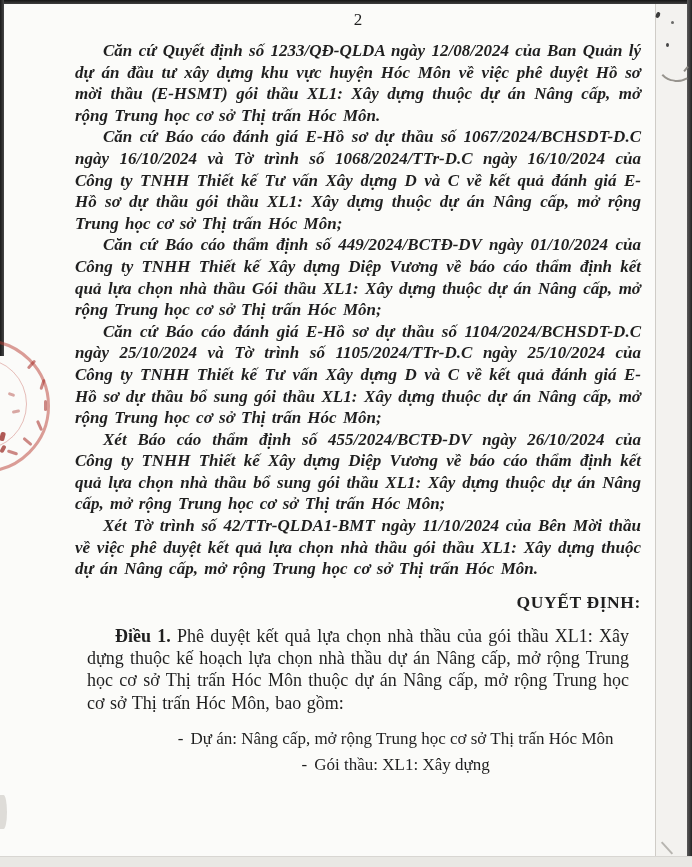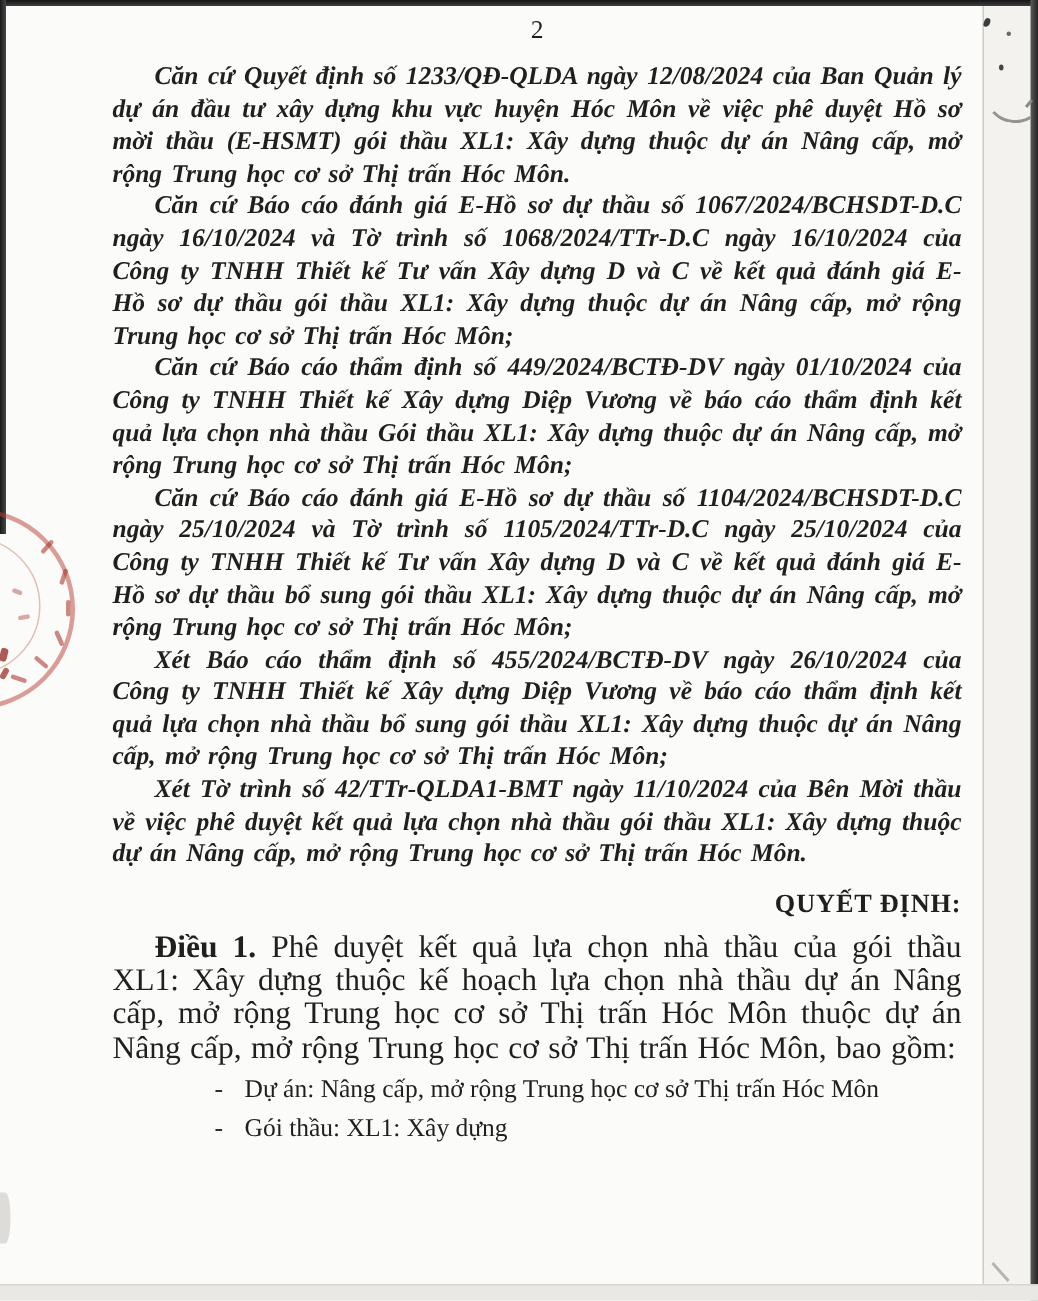--- a/index.html
+++ b/index.html
@@ -15,23 +15,23 @@
   .right-band{position:absolute;left:656px;top:4px;width:31px;height:863px;background:#f3f2ef;}
   .edge-line{position:absolute;left:655px;top:4px;width:1px;height:863px;background:#cfccc7;}
   .bottom-band{position:absolute;left:0;top:856px;width:692px;height:11px;background:#e9e8e4;border-top:1px solid #d8d6d2;}
 
   
   .content{position:absolute;left:75px;top:10px;width:566px;}
   .page-number{text-align:center;font-size:17px;margin:0 0 10px 0;}
   p.recital{margin:0;text-indent:28px;text-align:justify;font-style:italic;
     font-size:17px;line-height:21.6px;word-spacing:2px;font-weight:bold;}
   .heading{margin:12px 0 7px 0;text-align:right;font-weight:bold;font-size:17.5px;letter-spacing:.6px;}
-  p.article{margin:0;text-indent:28px;text-align:justify;font-size:21px;line-height:22.3px;word-spacing:1px;}
+  p.article{margin:12px;text-indent:28px;text-align:justify;font-size:18px;line-height:22.3px;word-spacing:1px;}
   p.article b{font-weight:bold;}
-  ul.items{margin:4px 0 0 0;padding:0;list-style:none;}
+  ul.items{margin:4px 0 0 0;padding:0;list-style:none;text-align:center;}
   ul.items li{padding-left:68px;font-size:17px;line-height:25.5px;}
   .marker{display:inline-block;width:20px;}
 
   
   .stamp-outer{position:absolute;left:-84px;top:339px;width:128px;height:128px;border-radius:50%;
     border:3px solid rgba(186,62,52,.5);}
   .stamp-inner{position:absolute;left:-65px;top:358px;width:90px;height:90px;border-radius:50%;
     border:1.5px solid rgba(186,62,52,.33);}
   .sm{position:absolute;background:rgba(165,42,36,.55);border-radius:2px;}
   .sm1{left:26px;top:363px;width:11px;height:3px;transform:rotate(-48deg);}

